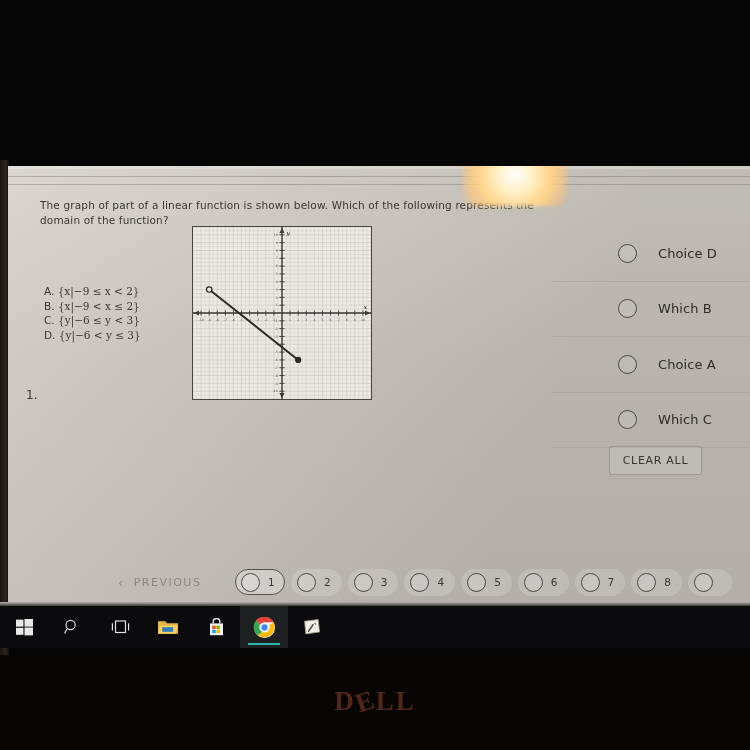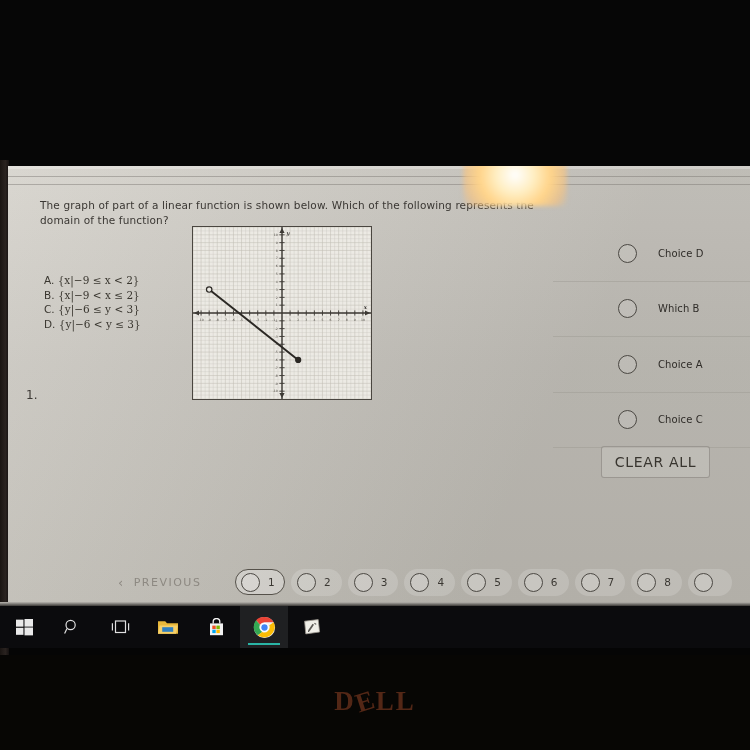--- a/index.html
+++ b/index.html
@@ -34,41 +34,41 @@
      background: radial-gradient(ellipse at 50% 62%, #ffffff 0%, #ffeec2 26%, #ffd48a 48%, rgba(255,196,120,.55) 68%, rgba(255,190,110,0) 82%);
      filter: blur(2px); pointer-events:none; }
   .hairline { position:absolute; left:0; width:742px; height:1px; background:rgba(120,116,110,.45); }
 
   
   .qtext { position:absolute; left:32px; top:32px; width:500px;
            font-family:"DejaVu Sans", sans-serif; font-size:10.5px; line-height:15px;
            color:#3a3733; letter-spacing:.15px; }
   .qnum  { position:absolute; left:18px; top:222px; font-size:12px; color:#3c3935;
            font-family:"DejaVu Sans", sans-serif; }
-  .opts  { position:absolute; left:36px; top:107px; }
+  .opts  { position:absolute; left:36px; top:118px; }
   .opt   { font-family:"DejaVu Serif", serif; font-size:10.5px; line-height:14.5px; color:#39362f;
            white-space:nowrap; }
   .opt .lt { font-family:"DejaVu Sans", sans-serif; }
 
   
   .graph-wrap { position:absolute; left:184px; top:60px; width:178px; height:172px;
                 border:1.3px solid #4a4640; background:#eceae4; }
   .graph-wrap svg { display:block; }
 
   
   .choices { position:absolute; left:545px; top:60px; width:205px; }
   .choice-row { position:relative; height:54.5px; display:flex; align-items:center;
                 border-bottom:1px solid rgba(150,146,139,.38); }
   .radio { width:17px; height:17px; border-radius:50%; border:1.6px solid #4b4843;
            margin-left:65px; background:rgba(255,255,255,.10); flex:0 0 auto; }
-  .choice-label { margin-left:21px; font-size:10px; color:#2f2c28;
+  .choice-label { margin-left:21px; font-size:13px; color:#2f2c28;
                   font-family:"DejaVu Sans", sans-serif; letter-spacing:.1px; }
   .clear-wrap { position:absolute; left:545px; top:280px; width:205px; display:flex; justify-content:center; }
   .clear-btn { border:1px solid rgba(120,116,110,.5); border-radius:3px; padding:7px 13px;
-               font-size:14px; letter-spacing:.7px; color:#38352f; background:rgba(255,255,255,.13);
+               font-size:11px; letter-spacing:.7px; color:#38352f; background:rgba(255,255,255,.13);
                font-family:"DejaVu Sans", sans-serif; }
 
   
   .botbar { position:absolute; left:0; top:392px; width:742px; height:48px;
             display:flex; align-items:center; }
   .prev { display:flex; align-items:center; margin-left:110px; color:#8d8982;
           font-size:11px; letter-spacing:1.5px; font-family:"DejaVu Sans", sans-serif; }
   .prev .chev { font-size:13px; margin-right:9px; }
   .pages { display:flex; align-items:center; margin-left:34px; gap:6px; }
   .pill { display:flex; align-items:center; border-radius:16px; padding:4px 11px 4px 6px;
@@ -322,21 +322,21 @@
       <div class="choice-row">
         <span class="radio"></span>
         <span class="choice-label">Which B</span>
       </div>
       <div class="choice-row">
         <span class="radio"></span>
         <span class="choice-label">Choice A</span>
       </div>
       <div class="choice-row">
         <span class="radio"></span>
-        <span class="choice-label">Choice C</span>
+        <span class="choice-label">Which C</span>
       </div>
     </div>
 
     <div class="clear-wrap">
       <div class="clear-btn">CLEAR ALL</div>
     </div>
 
     <div class="botbar">
       <div class="prev">
         <span class="chev">‹</span>

